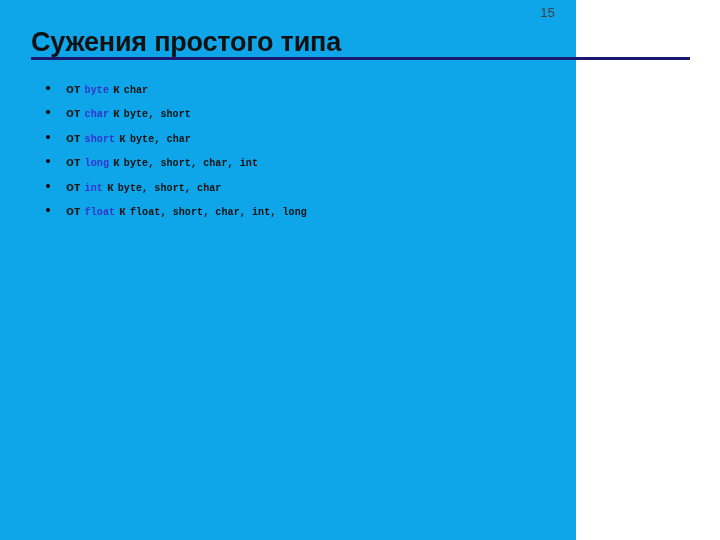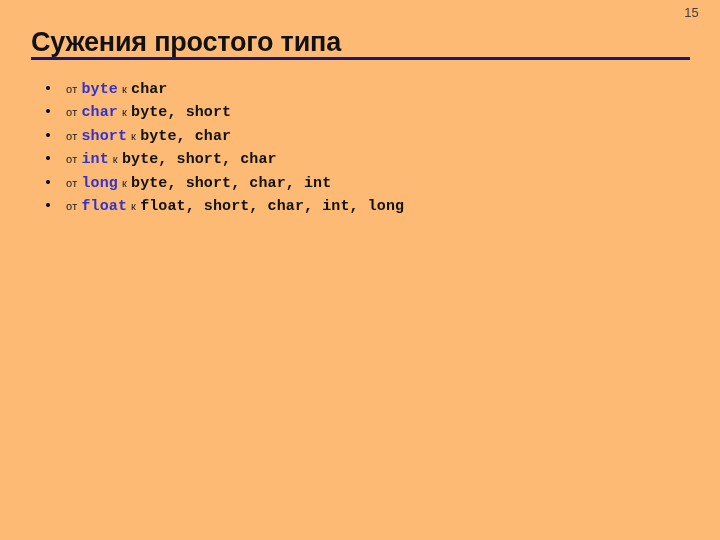--- a/index.html
+++ b/index.html
@@ -11,23 +11,23 @@
     height: 540px;
     background: #ffffff;
     font-family: "Liberation Sans", sans-serif;
     overflow: hidden;
     position: relative;
   }
 
   .slide {
     position: absolute;
     inset: 0;
-    width: 720px;
+    width: 576px;
     height: 540px;
-    background: #fdba74;
+    background: #0ea5e9;
   }
 
   
   .page-number {
     position: absolute;
     top: 5px;
     right: 21px;
     font-family: "Liberation Sans", sans-serif;
     font-size: 13px;
     font-weight: 400;
@@ -83,29 +83,29 @@
     left: 2px;
     top: 8px;
     width: 4px;
     height: 4px;
     background: #000000;
     border-radius: 50%;
   }
 
   .conn {
     font-family: "Liberation Sans", sans-serif;
-    font-size: 11px;
-    font-weight: 400;
+    font-size: 13px;
+    font-weight: 700;
     color: #1a1a1a;
     letter-spacing: 0.3px;
   }
 
   .code {
     font-family: "Liberation Mono", "DejaVu Sans Mono", monospace;
-    font-size: 15px;
+    font-size: 10px;
     font-weight: bold;
     letter-spacing: 0.1px;
     text-align: center;
   }
 
   .code.src {
     color: #3333cc;
   }
 
   .code.dst {
@@ -137,26 +137,26 @@
       <span class="conn">от</span><span class="sp"></span><span class="code src">char</span><span class="sp"></span><span class="conn">к</span><span class="sp"></span><span class="code dst">byte, short</span>
     </li>
 
     <li class="bullet-item">
       <span class="bullet-dot"></span>
       <span class="conn">от</span><span class="sp"></span><span class="code src">short</span><span class="sp"></span><span class="conn">к</span><span class="sp"></span><span class="code dst">byte, char</span>
     </li>
 
     <li class="bullet-item">
       <span class="bullet-dot"></span>
-      <span class="conn">от</span><span class="sp"></span><span class="code src">int</span><span class="sp"></span><span class="conn">к</span><span class="sp"></span><span class="code dst">byte, short, char</span>
+      <span class="conn">от</span><span class="sp"></span><span class="code src">long</span><span class="sp"></span><span class="conn">к</span><span class="sp"></span><span class="code dst">byte, short, char, int</span>
     </li>
 
     <li class="bullet-item">
       <span class="bullet-dot"></span>
-      <span class="conn">от</span><span class="sp"></span><span class="code src">long</span><span class="sp"></span><span class="conn">к</span><span class="sp"></span><span class="code dst">byte, short, char, int</span>
+      <span class="conn">от</span><span class="sp"></span><span class="code src">int</span><span class="sp"></span><span class="conn">к</span><span class="sp"></span><span class="code dst">byte, short, char</span>
     </li>
 
     <li class="bullet-item">
       <span class="bullet-dot"></span>
       <span class="conn">от</span><span class="sp"></span><span class="code src">float</span><span class="sp"></span><span class="conn">к</span><span class="sp"></span><span class="code dst">float, short, char, int, long</span>
     </li>
 
 
   </ul>
 

